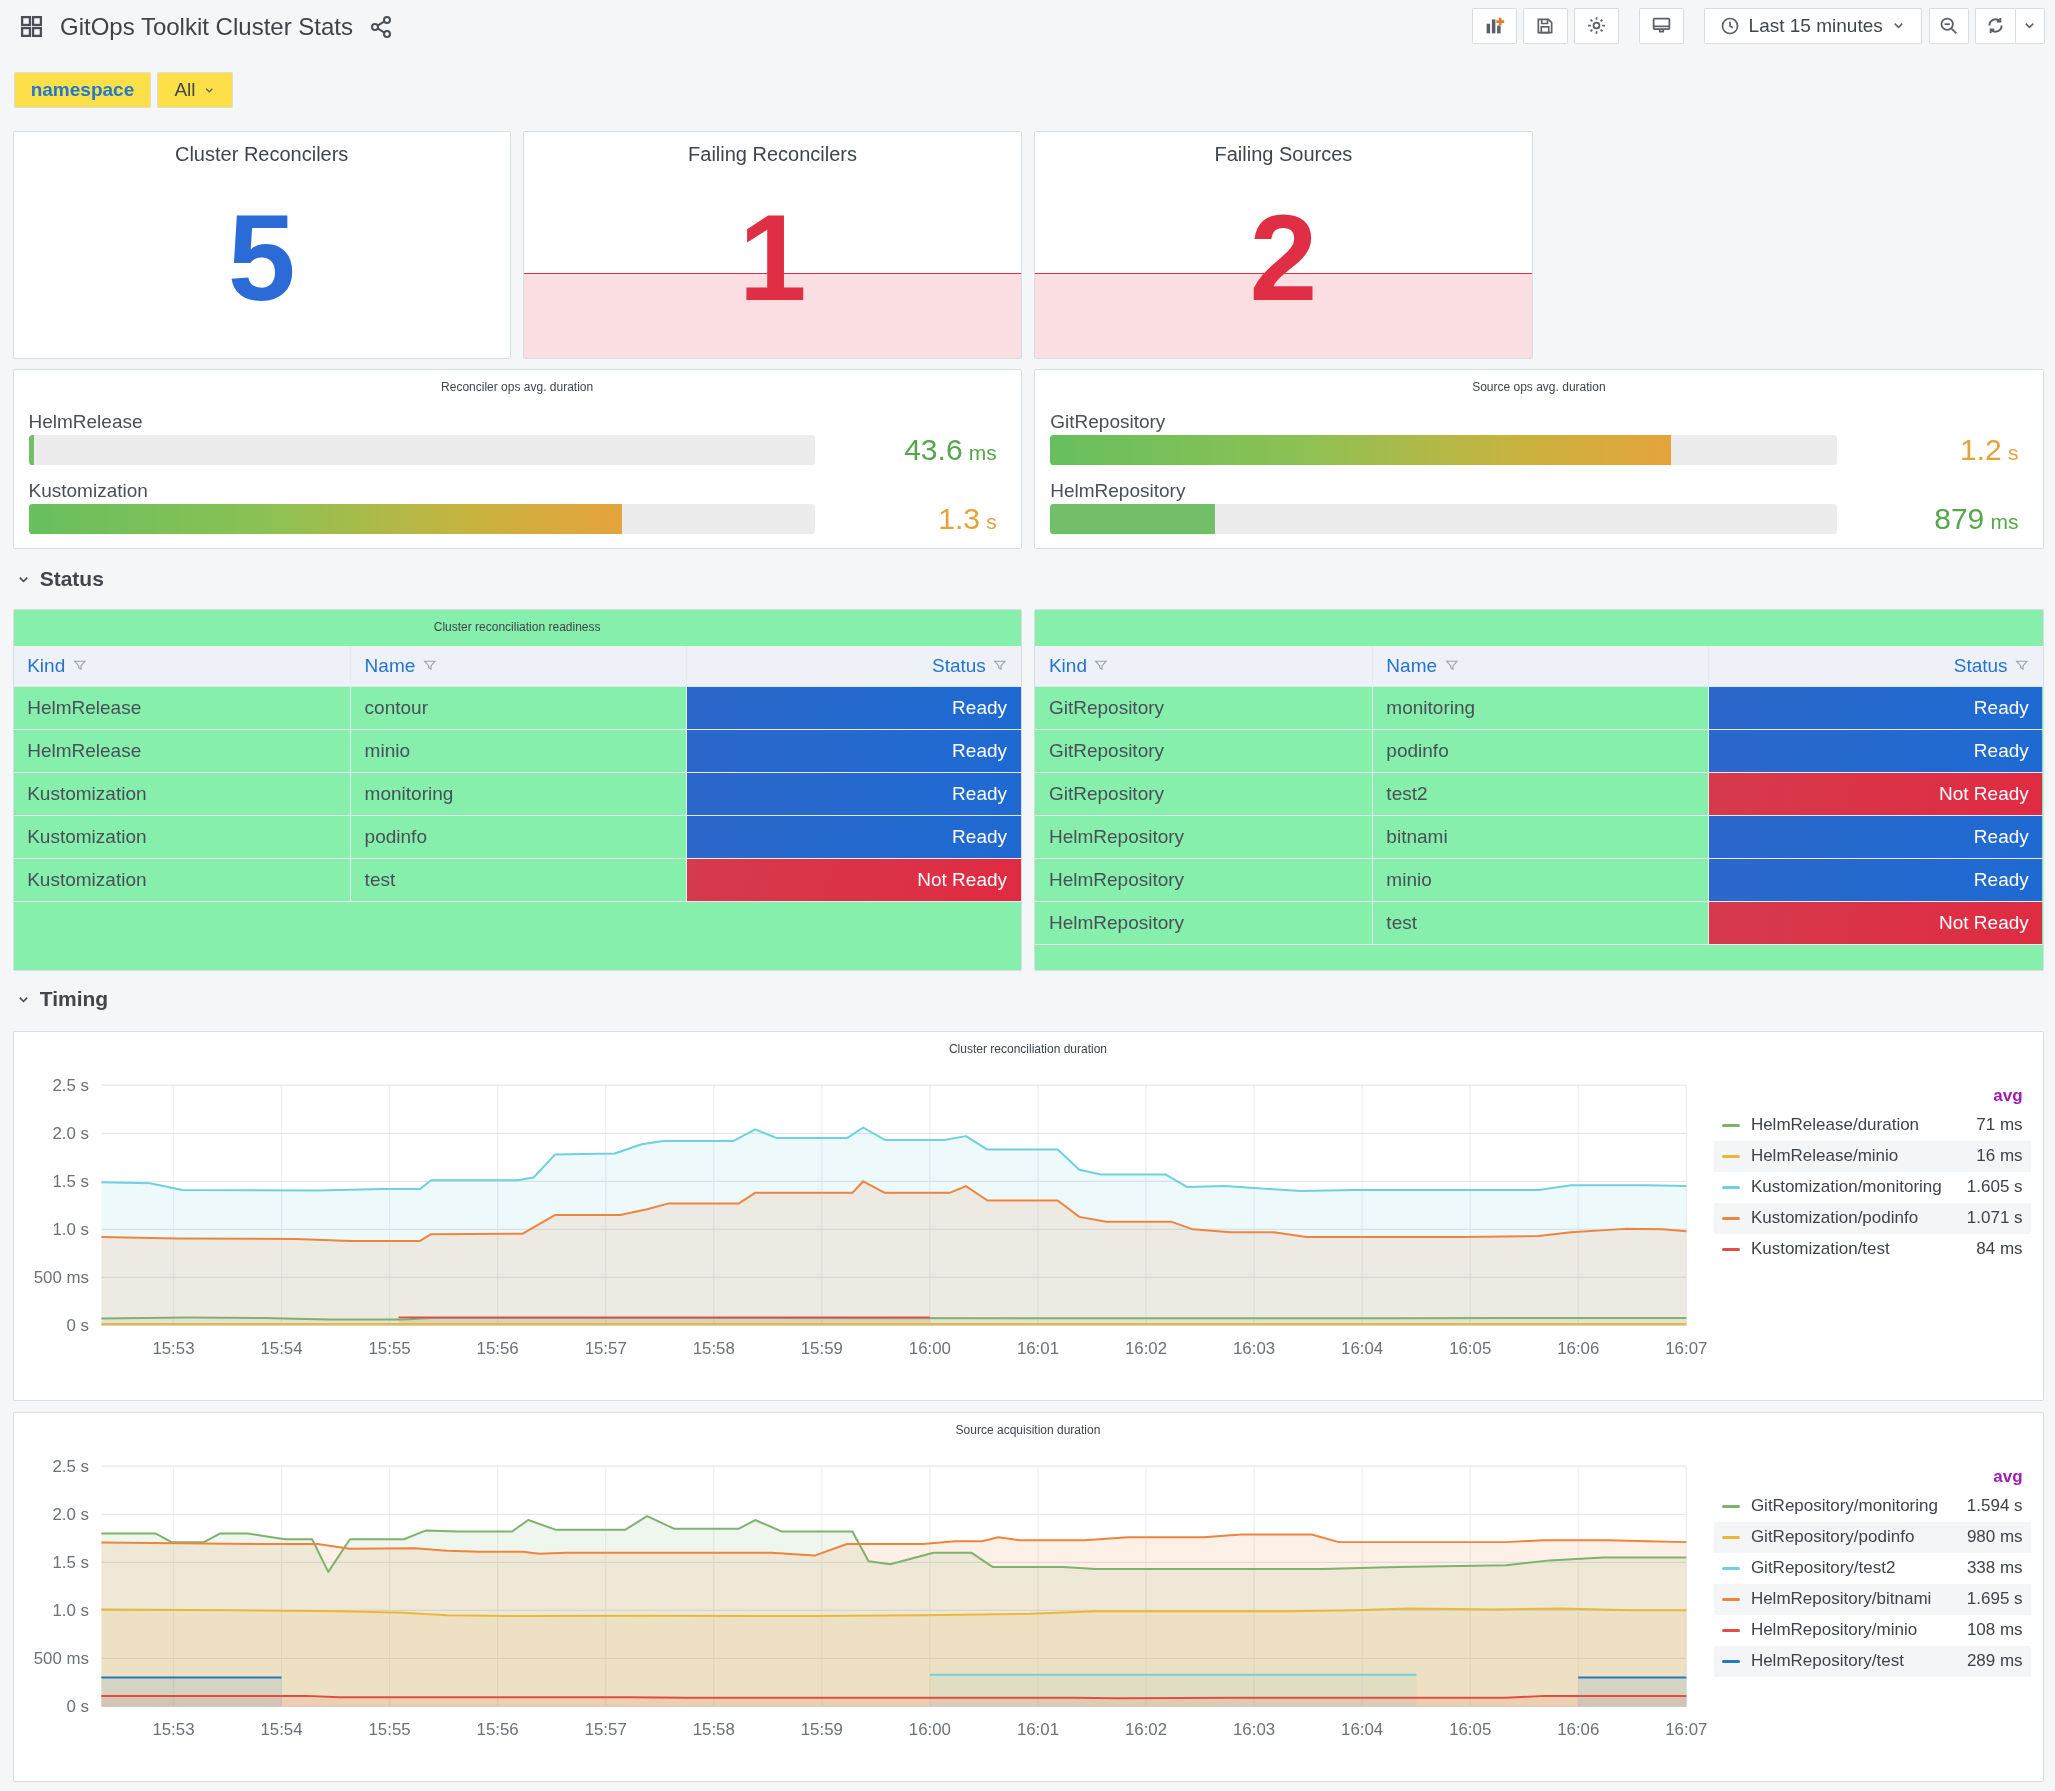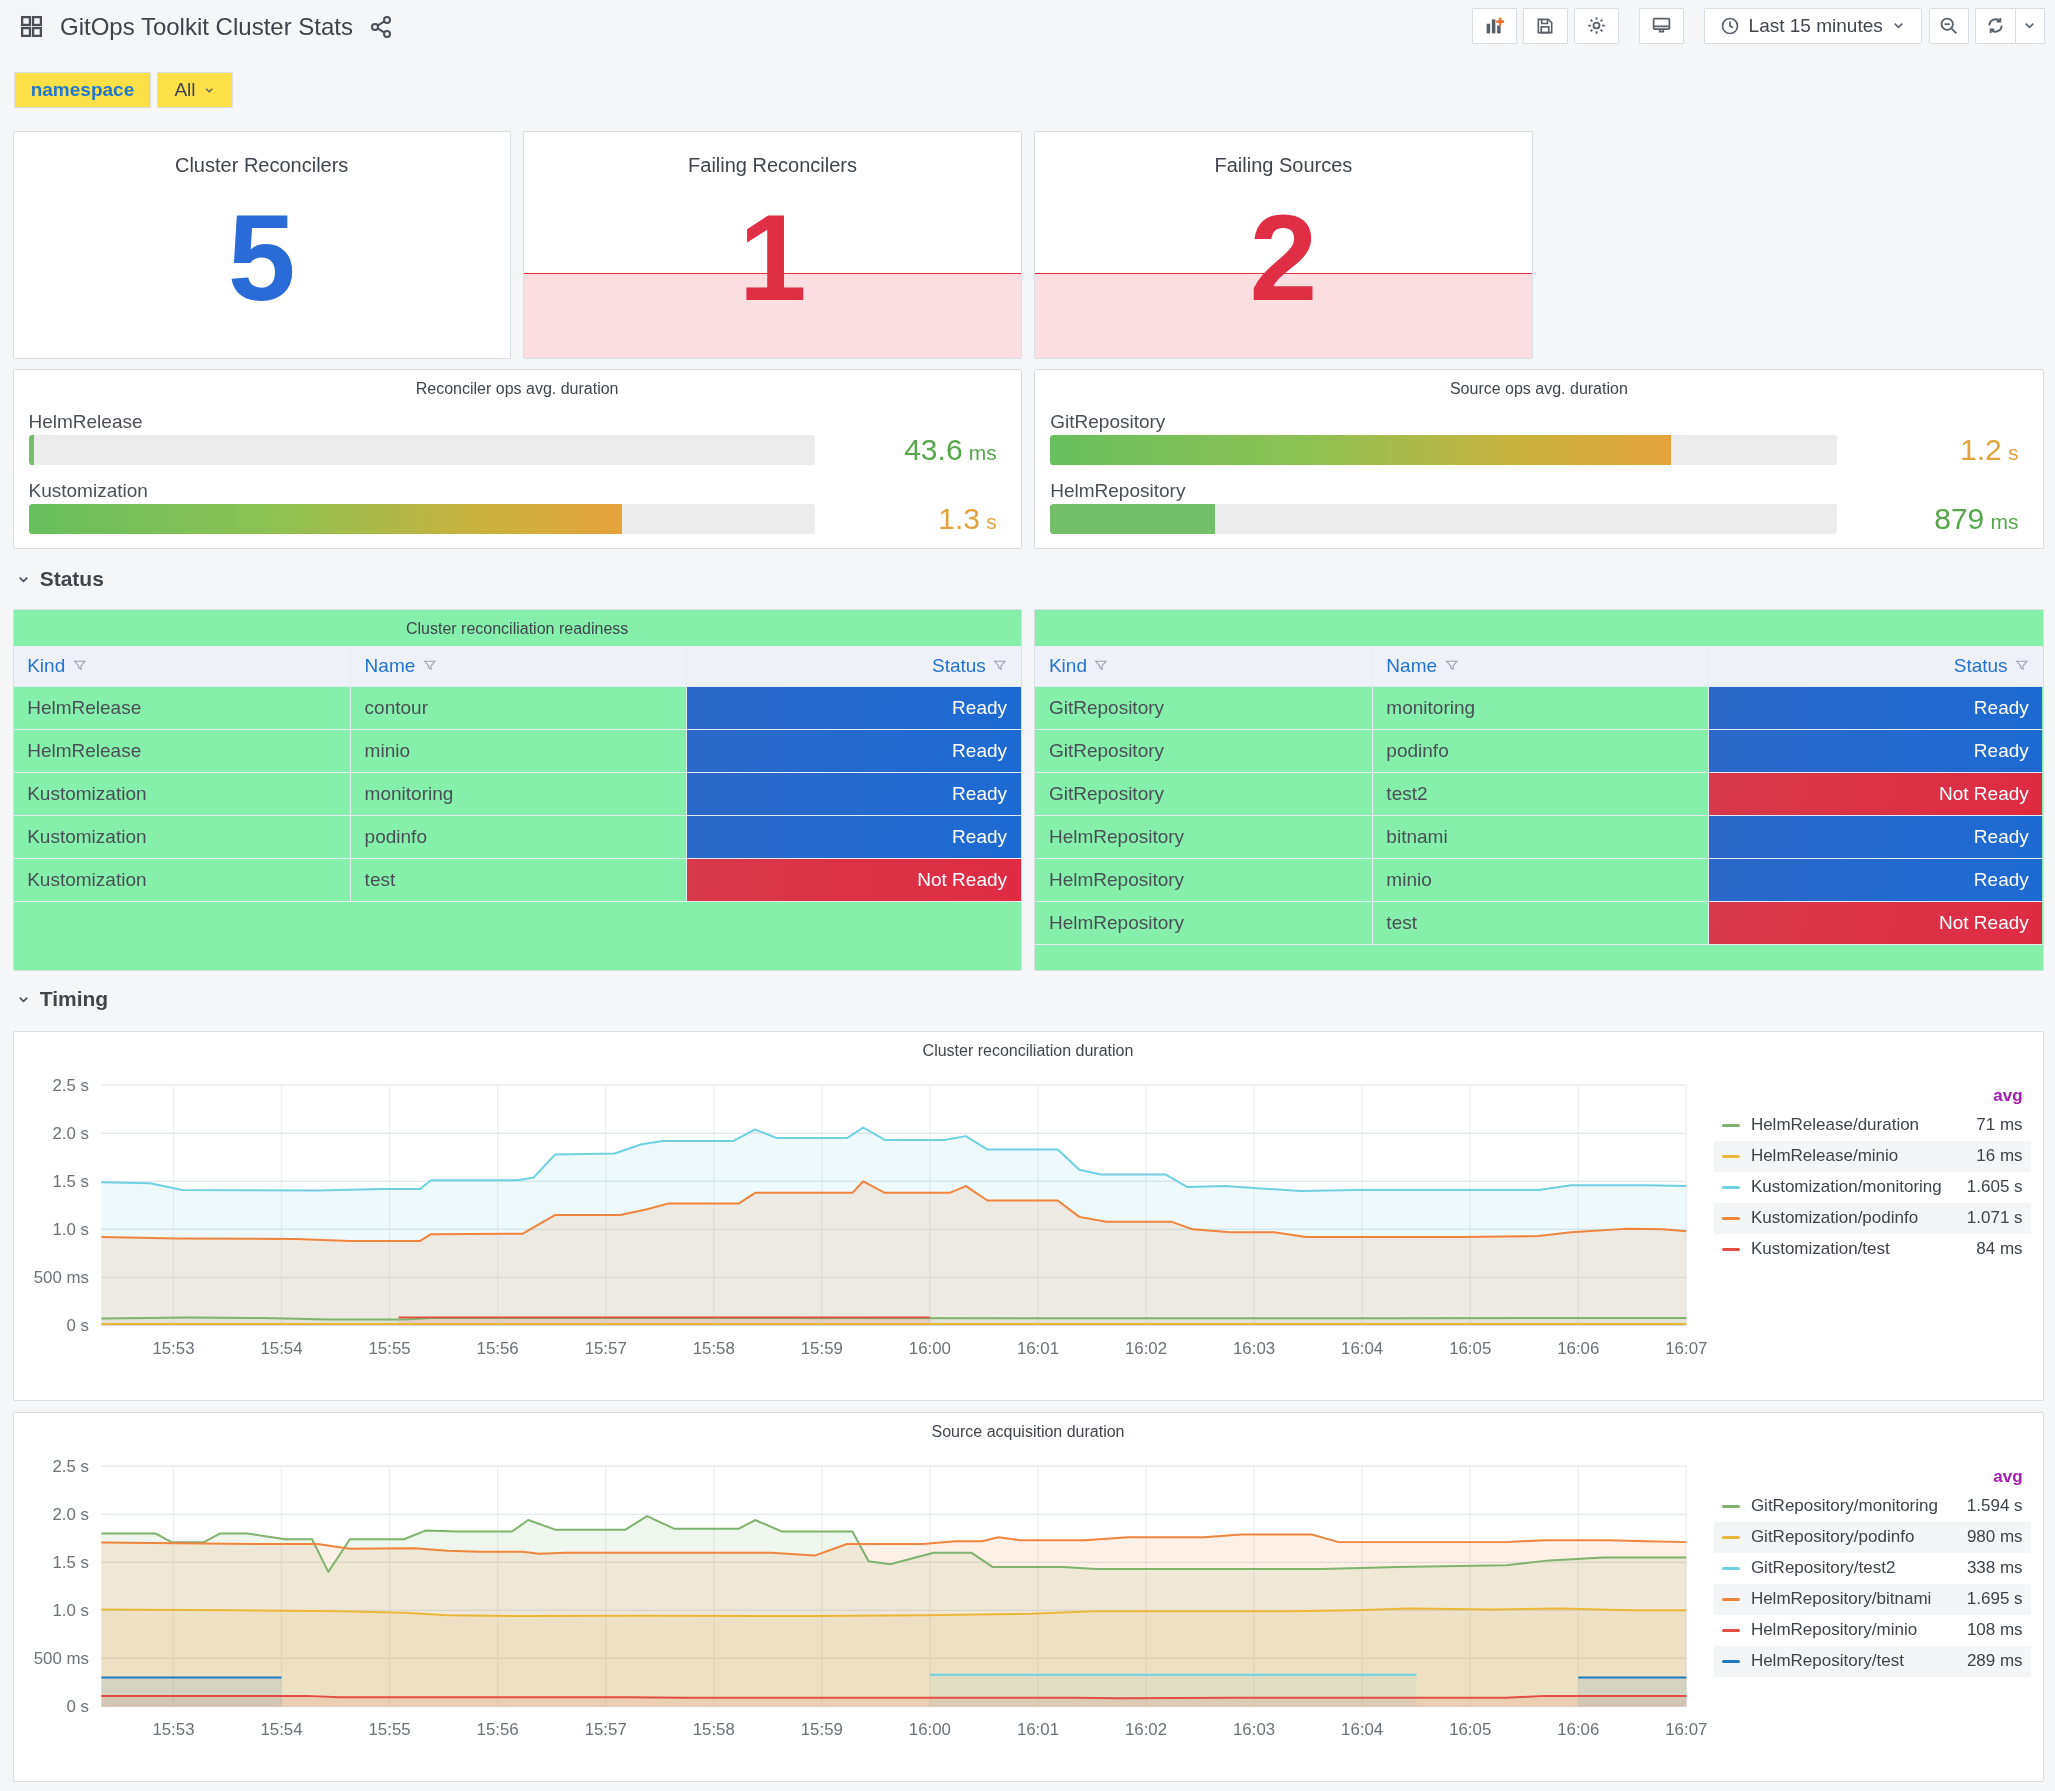--- a/index.html
+++ b/index.html
@@ -1,21 +1,21 @@
 <!DOCTYPE html>
 <html style="font-size:10px"><head>
 <meta charset="utf-8">
 <style>
   html,body{margin:0;padding:0}
   body{
     width:2056px;height:1791px;position:relative;overflow:hidden;
     background:#f4f6f8;color:#464c54;
     font-family:"Liberation Sans", sans-serif;
   }
-  .panel-title{position:absolute;top:10px;left:0;right:0;text-align:center;font-size:16px;font-weight:500;color:#3f454c;white-space:nowrap}
+  .panel-title{position:absolute;top:10px;left:0;right:0;text-align:center;font-size:12px;font-weight:500;color:#3f454c;white-space:nowrap}
   svg.ic{display:block}
   
   .app-header{position:absolute;top:0;left:0;right:0;height:62px}
   .header-left{position:absolute;left:19px;top:12.5px;display:flex;align-items:center;gap:16px}
   .dash-title{font-size:24px;font-weight:500;color:#3e434a}
   .toolbar{position:absolute;right:11.2px;top:7.5px;display:flex;gap:6.2px;height:36px}
   .tbtn{display:flex;align-items:center;justify-content:center;gap:8.7px;min-width:45px;background:#fff;
     border:0.6px solid #d8dde4;border-radius:1.2px;color:#63696f;box-sizing:border-box;cursor:pointer}
   .tbtn.picker{padding:0 15px;font-size:19px;color:#41464c;white-space:nowrap}
   .tbtn.narrow{min-width:40px}
@@ -25,21 +25,21 @@
   .gap{width:7.5px}
   
   .variables{position:absolute;top:72px;left:13.7px;display:flex;gap:6.2px}
   .chip{height:36px;background:#fde047;border:0.6px solid #d8dde4;border-radius:1.2px;display:flex;align-items:center;
     padding:0 16px;font-size:19px;box-sizing:border-box;cursor:pointer}
   .chip .var-label{color:#1f78d1;font-weight:700}
   .chip .var-value{color:#41464c;display:flex;align-items:center;gap:7.5px}
   
   .stats{position:absolute;top:131px;left:12.5px;right:12.5px;height:228px;display:grid;grid-template-columns:repeat(4,1fr);grid-gap:12.5px}
   .stat-panel{position:relative;background:#fff;border:0.6px solid #d8dde4;border-radius:1.9px;overflow:hidden}
-  .stat-title{margin-top:22px;text-align:center;font-size:20px;font-weight:500;color:#3f454c;position:relative;z-index:2}
+  .stat-title{margin-top:11px;text-align:center;font-size:20px;font-weight:500;color:#3f454c;position:relative;z-index:2}
   .stat-value{position:absolute;left:0;right:0;top:65px;text-align:center;font-size:122px;font-weight:700;line-height:1;z-index:2}
   .stat-value.ok{color:#2a6bd8}
   .stat-value.failing{color:#e02f44}
   .spark{display:none}
   .stat-panel.failing .spark{display:block;position:absolute;left:0;right:0;bottom:0;height:37%;
     background:rgba(224,47,68,0.16);border-top:1.9px solid #e02f44;z-index:1}
   
   .gauges{position:absolute;top:369px;left:12.5px;right:12.5px;height:180px;display:grid;grid-template-columns:1fr 1fr;grid-gap:12.5px}
   .gauge-panel{position:relative;background:#fff;border:0.6px solid #d8dde4;border-radius:1.9px}
   .bg-label{position:absolute;left:15px;font-size:19px;color:#4a4f57}

